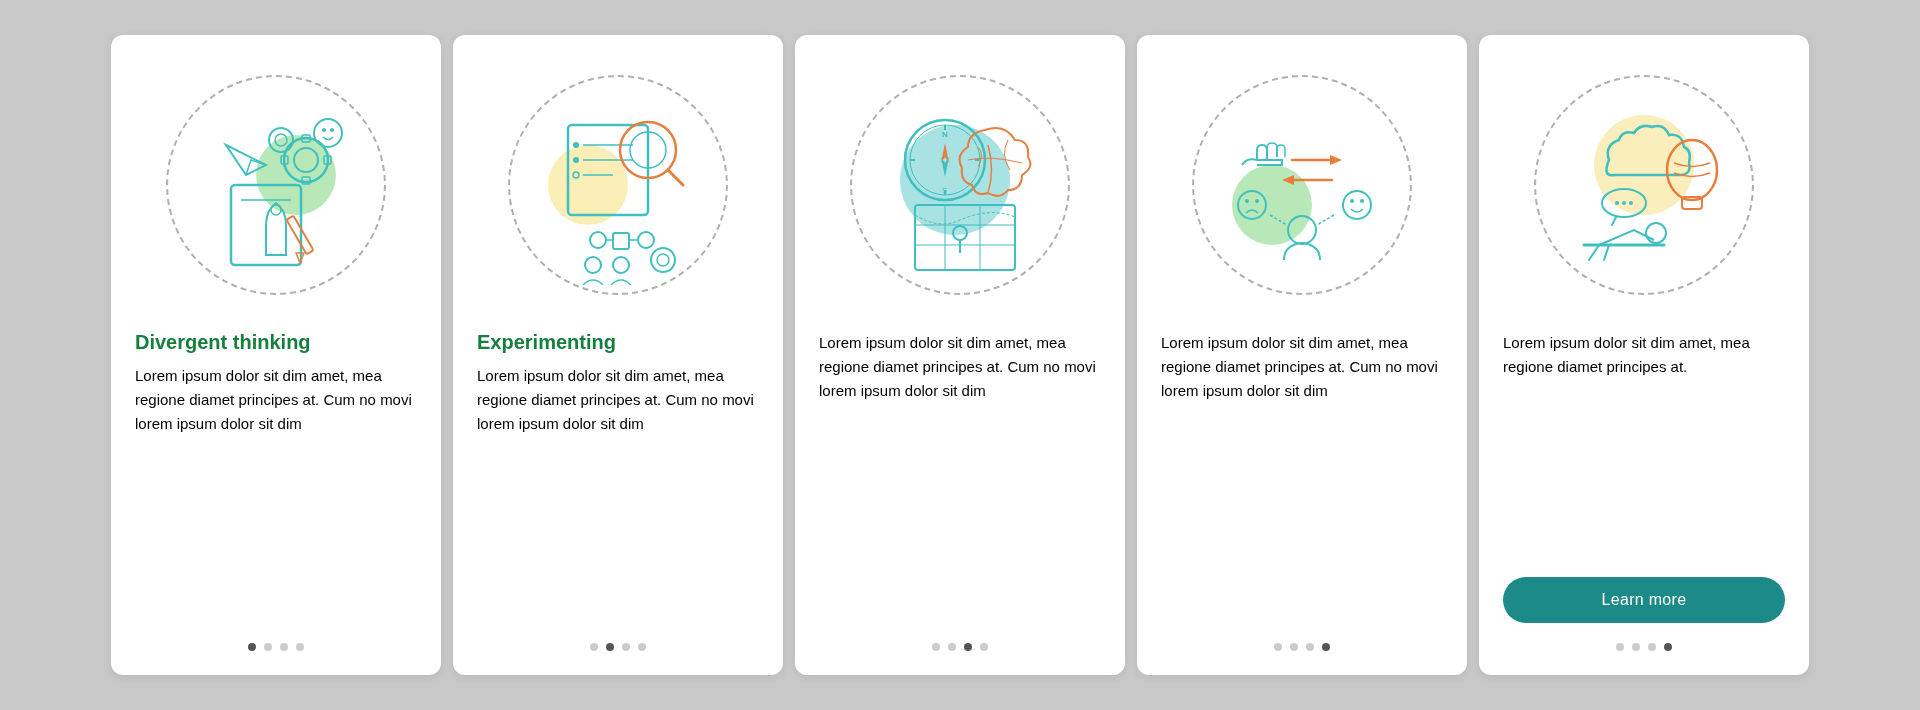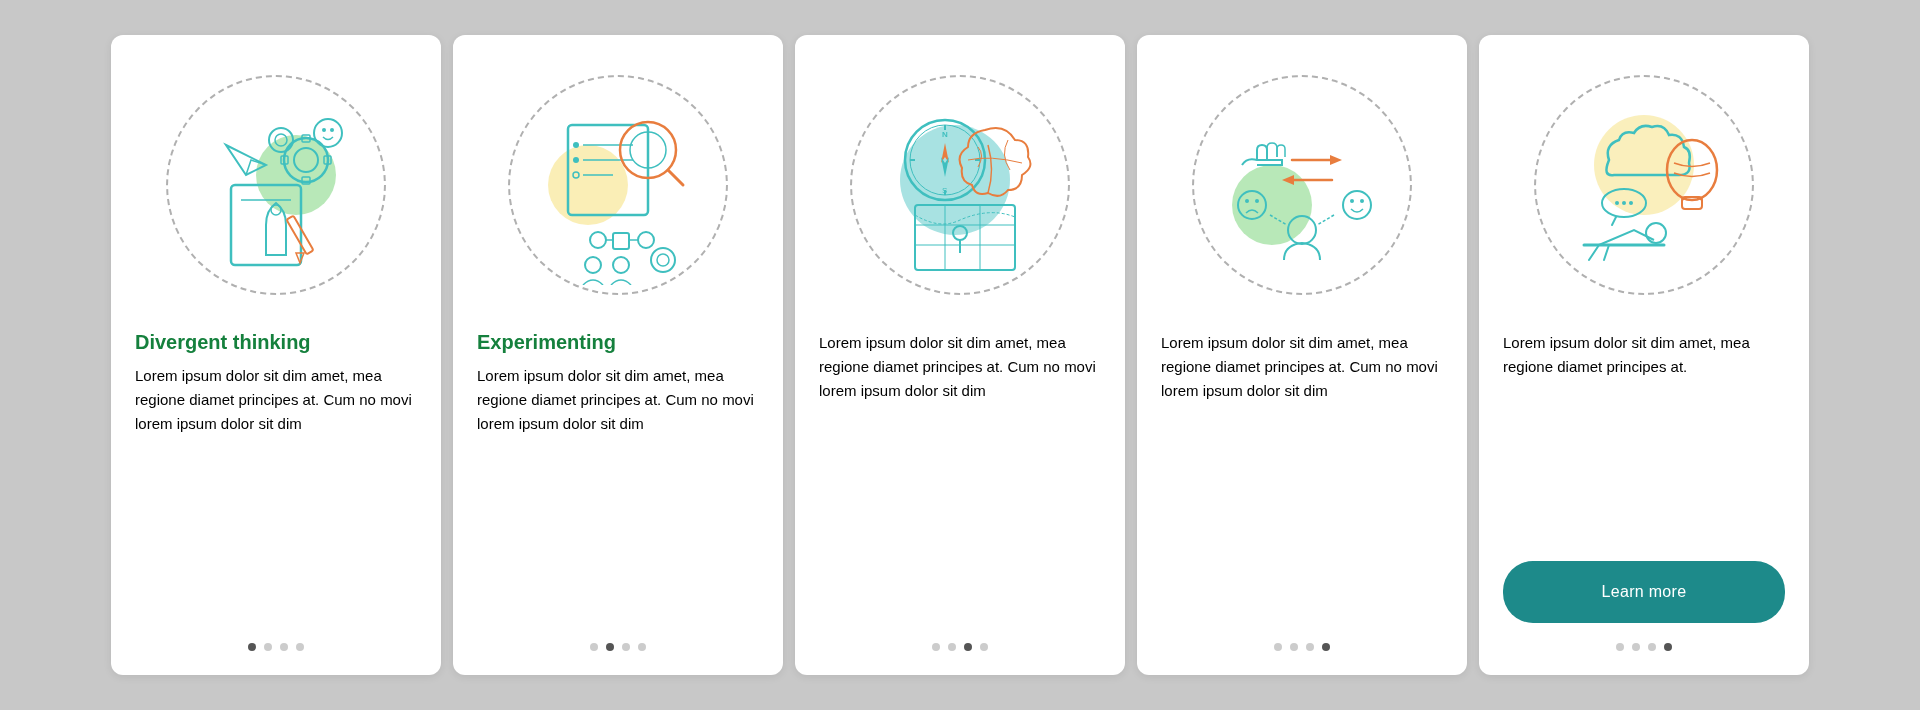--- a/index.html
+++ b/index.html
@@ -143,21 +143,21 @@
 
     .dot.active {
       background: #555;
     }
 
     .learn-more-btn {
       background: #1d8a8a;
       color: #ffffff;
       border: none;
       border-radius: 30px;
-      padding: 22px 40px;
+      padding: 14px 40px;
       font-size: 16px;
       font-weight: 500;
       cursor: pointer;
       margin-top: 16px;
       width: 100%;
       text-align: center;
       letter-spacing: 0.3px;
     }
   </style>
 </head>

